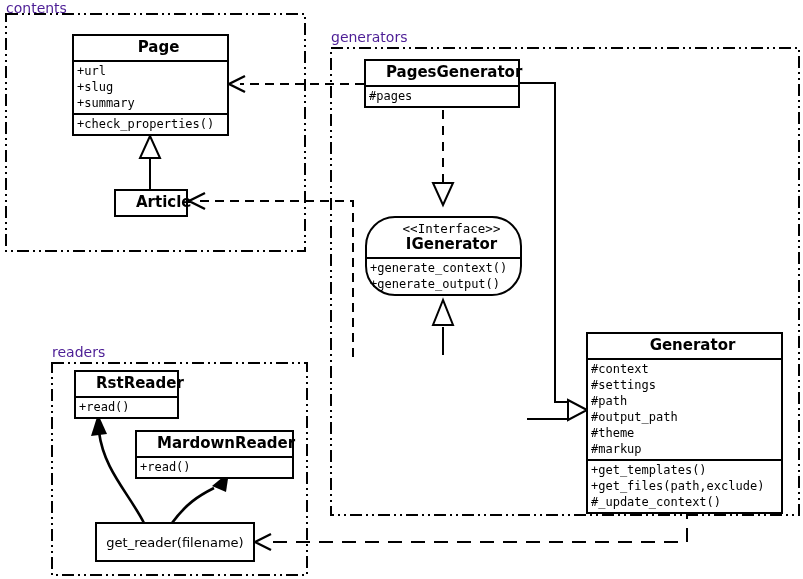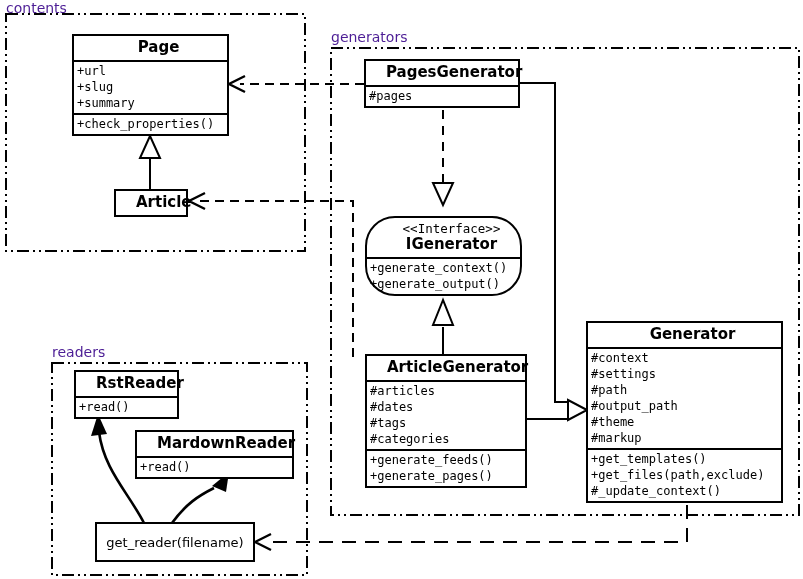--- a/index.html
+++ b/index.html
@@ -184,35 +184,22 @@
     <div class="hdr">
       <span class="stereo">&lt;&lt;Interface&gt;&gt;</span>
       <span>IGenerator</span>
     </div>
     <div class="sect">
       <span class="row">+generate_context()</span>
       <span class="row">+generate_output()</span>
     </div>
   </div>
 
-  <div class="cls" style="left:365px; top:354px; width:162px;">
-    <div class="hdr">ArticleGenerator</div>
-    <div class="sect">
-      <span class="row">#articles</span>
-      <span class="row">#dates</span>
-      <span class="row">#tags</span>
-      <span class="row">#categories</span>
-    </div>
-    <div class="sect">
-      <span class="row">+generate_feeds()</span>
-      <span class="row">+generate_pages()</span>
-    </div>
-  </div>
-
-  <div class="cls" style="left:586px; top:321px; width:197px;">
+
+  <div class="cls" style="left:586px; top:332px; width:197px;">
     <div class="hdr">Generator</div>
     <div class="sect">
       <span class="row">#context</span>
       <span class="row">#settings</span>
       <span class="row">#path</span>
       <span class="row">#output_path</span>
       <span class="row">#theme</span>
       <span class="row">#markup</span>
     </div>
     <div class="sect">

